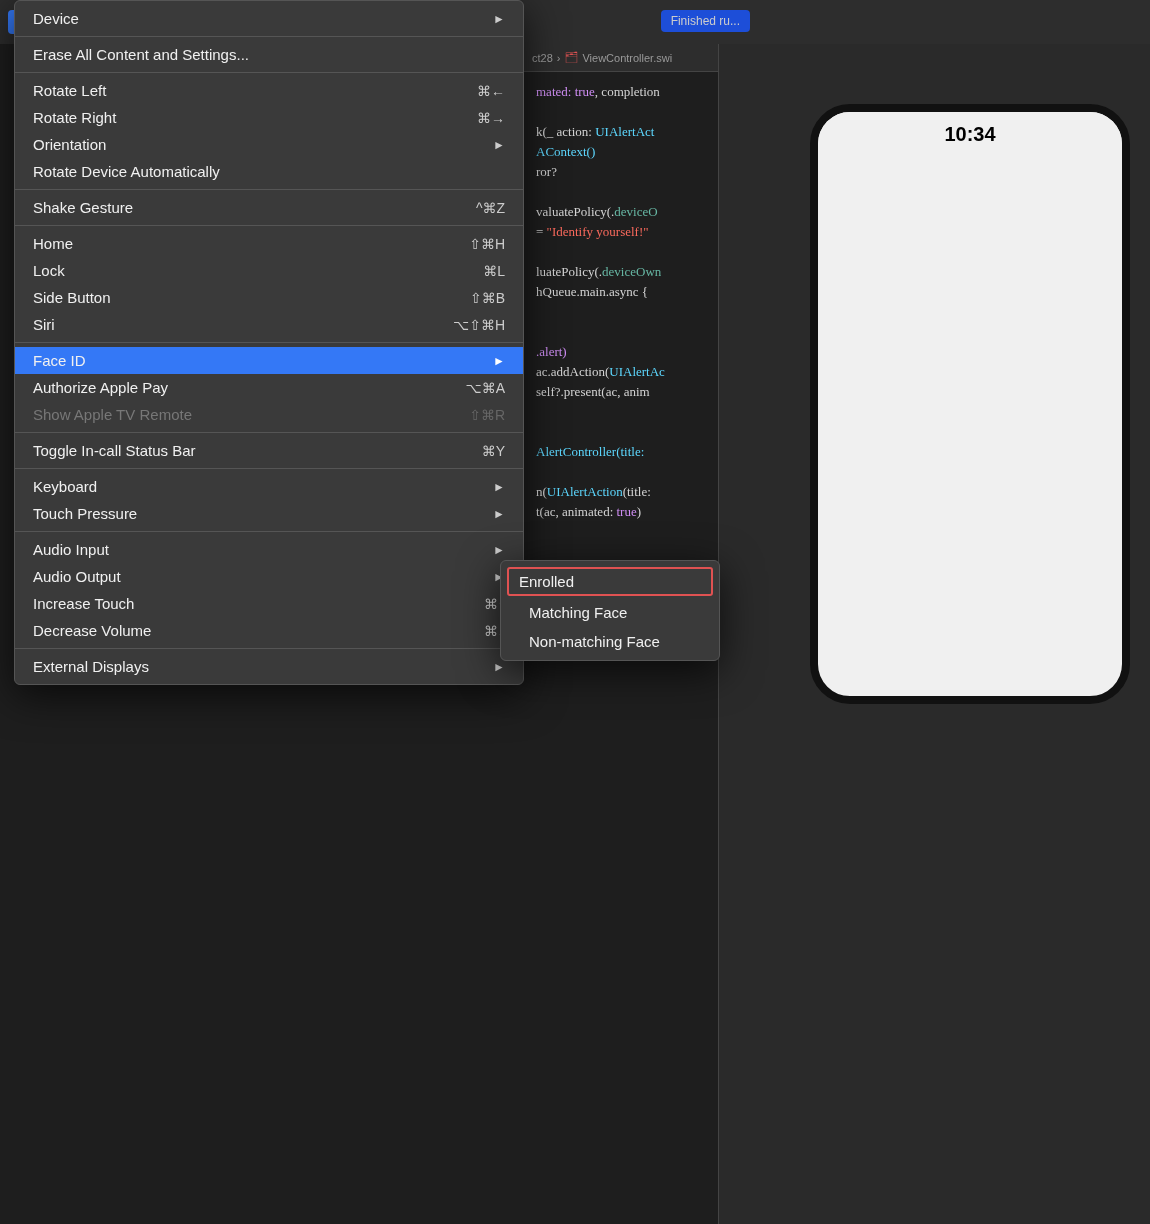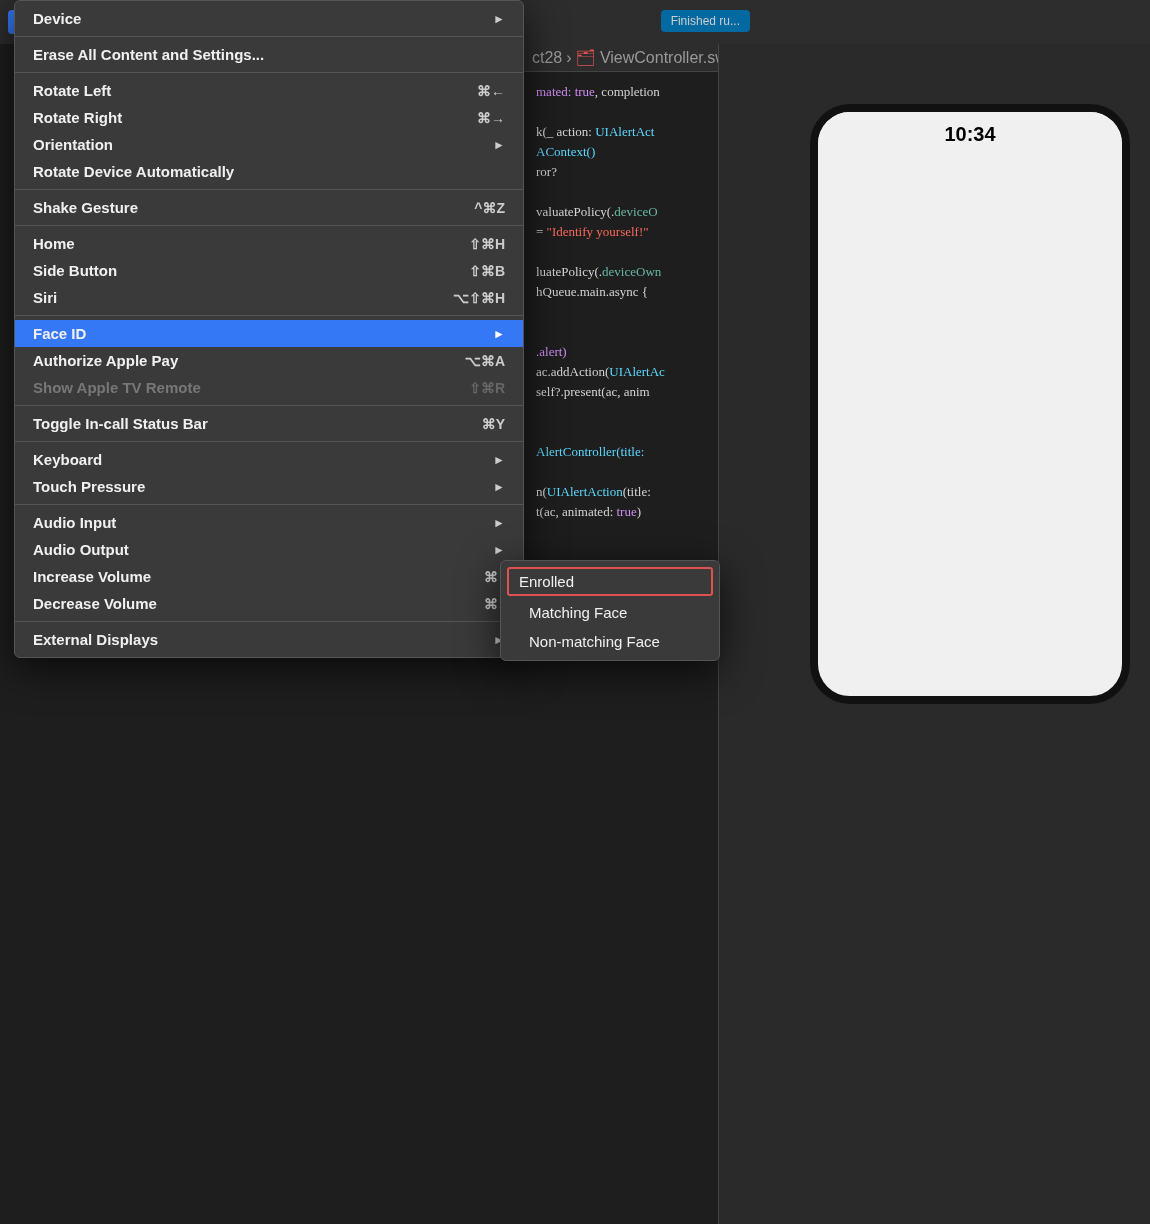--- a/index.html
+++ b/index.html
@@ -105,50 +105,49 @@
     .breadcrumb-bar {
       position: absolute;
       top: 44px;
       left: 520px;
       right: 380px;
       height: 28px;
       background: #2d2d2d;
       display: flex;
       align-items: center;
       padding: 0 12px;
-      font-size: 16px;
+      font-size: 11px;
       color: #999;
       gap: 4px;
       border-bottom: 1px solid #444;
     }
 
     .finished-running-badge {
       position: absolute;
       top: 10px;
       right: 400px;
-      background: #0369a1;
+      background: #1d4ed8;
       color: #ccc;
       font-size: 12px;
       padding: 4px 10px;
       border-radius: 4px;
     }
 
     
     .dropdown-menu {
       position: absolute;
       top: 0;
       left: 14px;
       width: 510px;
       background: #3a3a3a;
       border: 1px solid #555;
       border-radius: 6px;
       box-shadow: 0 10px 40px rgba(0,0,0,0.7);
       padding: 4px 0;
       z-index: 100;
-      font-weight: bold;
     }
 
     .menu-item {
       display: flex;
       align-items: center;
       justify-content: space-between;
       padding: 5px 18px;
       font-size: 15px;
       color: #f0f0f0;
       cursor: pointer;
@@ -312,20 +311,24 @@
     <span class="menu-item-right">^⌘Z</span>
   </div>
 
   <div class="menu-separator"></div>
 
   <div class="menu-item">
     <span>Home</span>
     <span class="menu-item-right">⇧⌘H</span>
   </div>
   <div class="menu-item">
+    <span>Lock</span>
+    <span class="menu-item-right">⌘L</span>
+  </div>
+  <div class="menu-item">
     <span>Side Button</span>
     <span class="menu-item-right">⇧⌘B</span>
   </div>
   <div class="menu-item">
     <span>Siri</span>
     <span class="menu-item-right">⌥⇧⌘H</span>
   </div>
 
   <div class="menu-separator"></div>
 
@@ -364,21 +367,21 @@
 
   <div class="menu-item">
     <span>Audio Input</span>
     <span class="submenu-arrow">►</span>
   </div>
   <div class="menu-item">
     <span>Audio Output</span>
     <span class="submenu-arrow">►</span>
   </div>
   <div class="menu-item">
-    <span>Increase Volume</span>
+    <span>Increase Touch</span>
     <span class="menu-item-right">⌘↑</span>
   </div>
   <div class="menu-item">
     <span>Decrease Volume</span>
     <span class="menu-item-right">⌘↓</span>
   </div>
 
   <div class="menu-separator"></div>
 
   <div class="menu-item">

